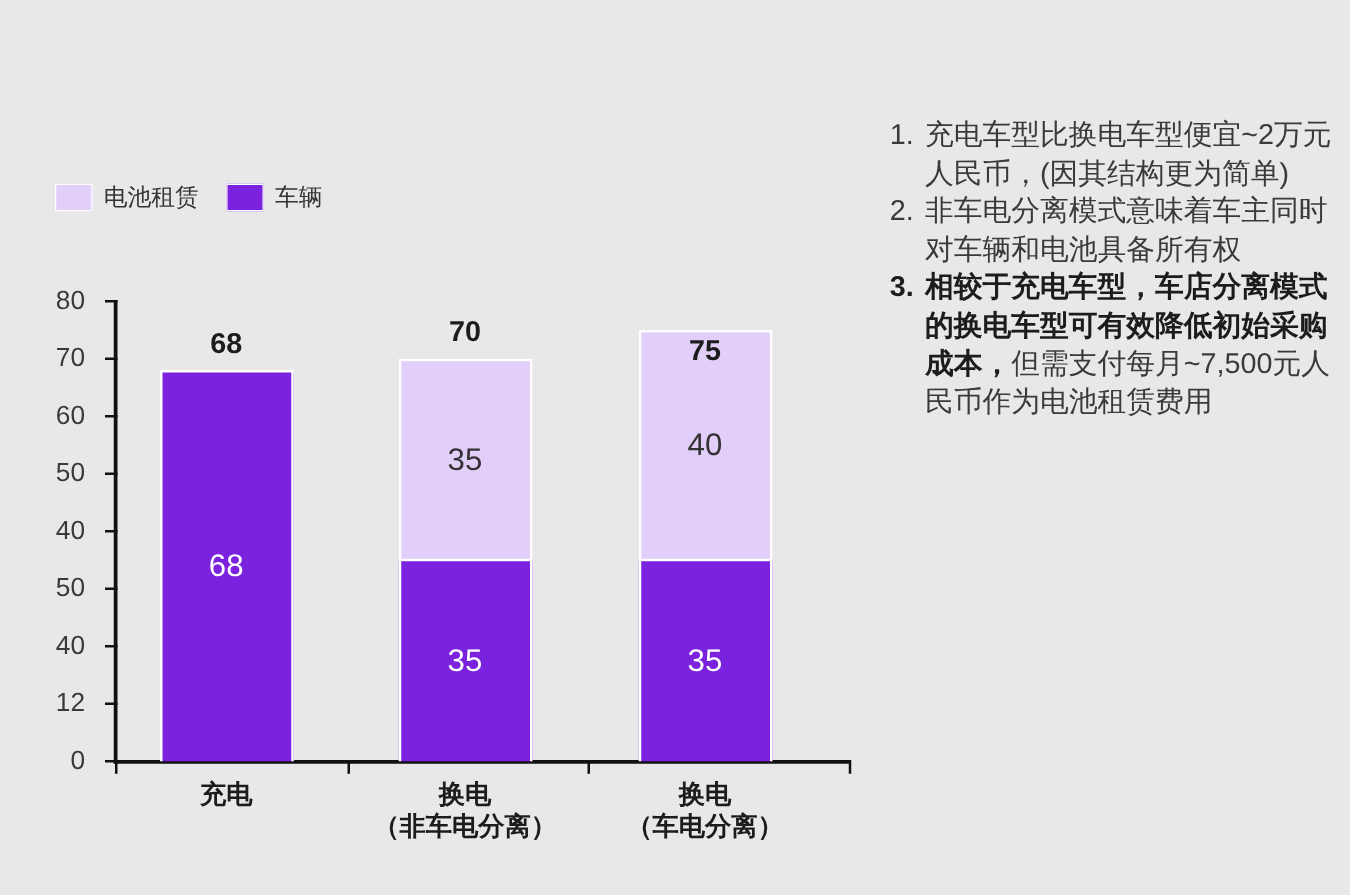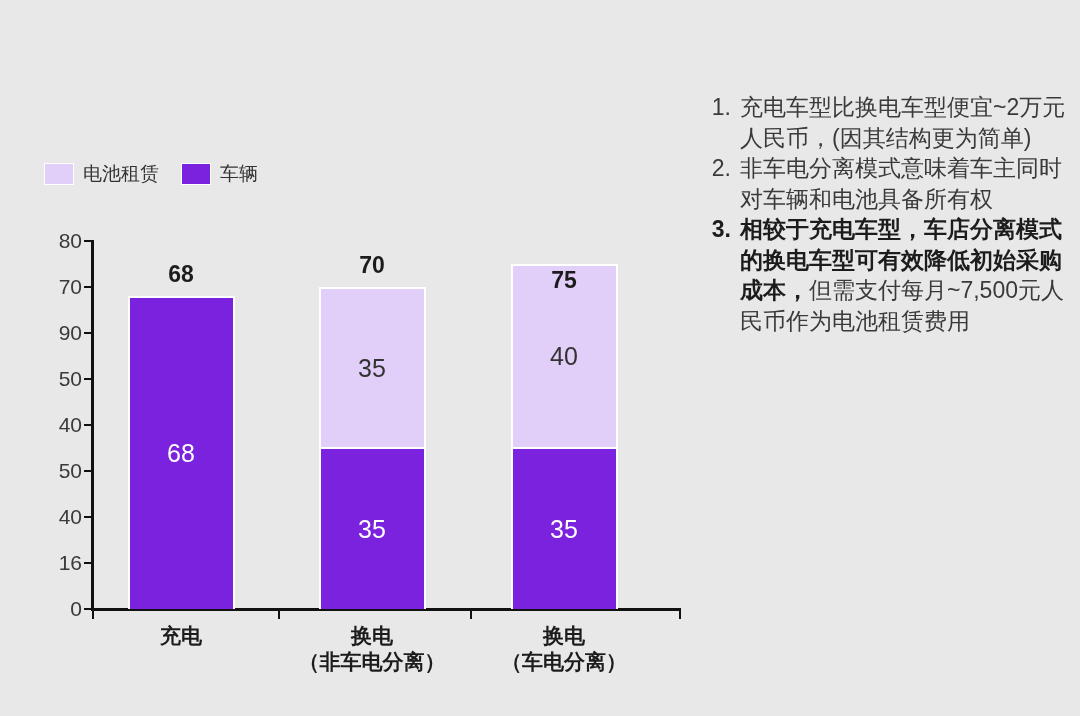--- a/index.html
+++ b/index.html
@@ -38,21 +38,21 @@
     color: #3d3d3d;
     margin-top: 8px;
     line-height: 1.2;
     white-space: nowrap;
   }
 
   
   #legend {
     position: absolute;
     left: 44px;
-    top: 161px;
+    top: 145px;
     display: flex;
     align-items: center;
     gap: 22px;
   }
   .legend-entry {
     display: flex;
     align-items: center;
     gap: 9px;
   }
   .legend-swatch {
@@ -94,21 +94,21 @@
   }
   .y-tick {
     position: absolute;
     left: 84px;
     width: 10px;
     height: 2px;
     background: #111111;
   }
   .y-tick-label {
     position: absolute;
-    right: 0;
+    right: 14px;
     width: 54px;
     text-align: right;
     font-size: 21px;
     color: #3a3a3a;
     transform: translateY(-50%);
   }
   .y-tick-wrap {
     position: absolute;
     left: 0;
     width: 82px;
@@ -219,41 +219,41 @@
 <div id="plot">
   <div id="y-axis-line"></div>
   <div id="x-axis-line"></div>
   <div id="y-ticks">
       <div class="y-tick" style="top: 608px;"></div>
       <div class="y-tick-wrap" style="top: 609px;">
         <div class="y-tick-label">0</div>
       </div>
       <div class="y-tick" style="top: 562px;"></div>
       <div class="y-tick-wrap" style="top: 563px;">
-        <div class="y-tick-label">16</div>
+        <div class="y-tick-label">12</div>
       </div>
       <div class="y-tick" style="top: 516px;"></div>
       <div class="y-tick-wrap" style="top: 517px;">
         <div class="y-tick-label">40</div>
       </div>
       <div class="y-tick" style="top: 470px;"></div>
       <div class="y-tick-wrap" style="top: 471px;">
         <div class="y-tick-label">50</div>
       </div>
       <div class="y-tick" style="top: 424px;"></div>
       <div class="y-tick-wrap" style="top: 425px;">
         <div class="y-tick-label">40</div>
       </div>
       <div class="y-tick" style="top: 378px;"></div>
       <div class="y-tick-wrap" style="top: 379px;">
         <div class="y-tick-label">50</div>
       </div>
       <div class="y-tick" style="top: 332px;"></div>
       <div class="y-tick-wrap" style="top: 333px;">
-        <div class="y-tick-label">90</div>
+        <div class="y-tick-label">60</div>
       </div>
       <div class="y-tick" style="top: 286px;"></div>
       <div class="y-tick-wrap" style="top: 287px;">
         <div class="y-tick-label">70</div>
       </div>
       <div class="y-tick" style="top: 240px;"></div>
       <div class="y-tick-wrap" style="top: 241px;">
         <div class="y-tick-label">80</div>
       </div>
     </div>

